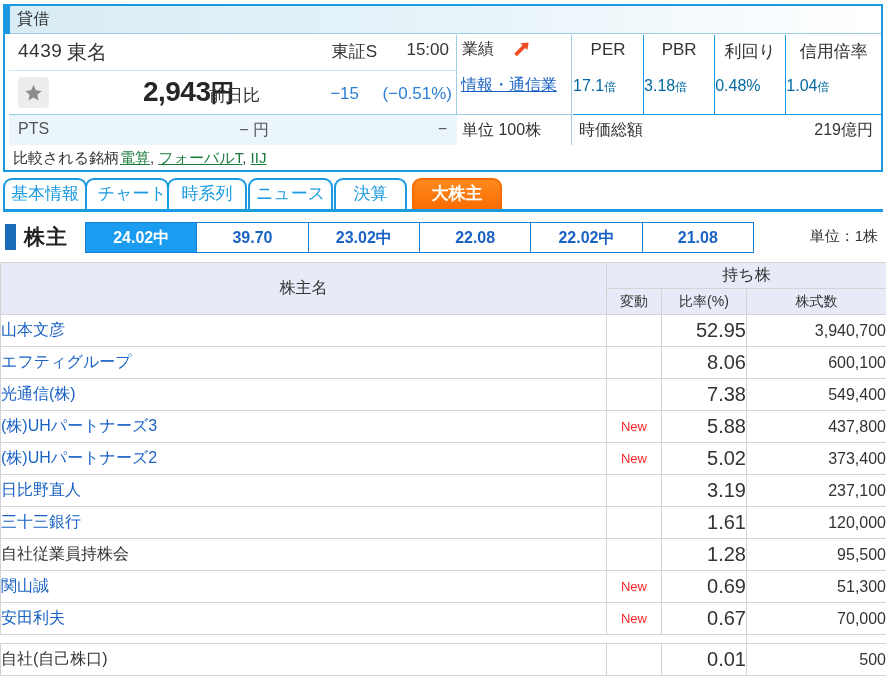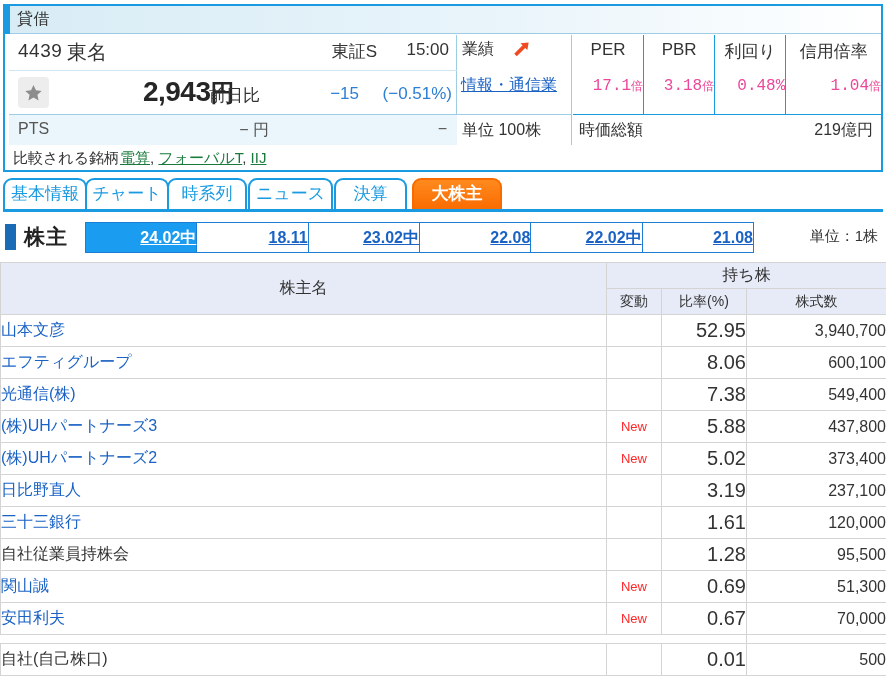--- a/index.html
+++ b/index.html
@@ -239,24 +239,23 @@
   .metric-name {
     position: absolute;
     left: 0; right: 0; top: 5px;
     text-align: center;
     font-size: 17px;
     color: #333;
   }
   .metric-val {
     position: absolute;
     left: 0; right: 0; top: 42px;
-    text-align: right;
-    font-size: 16px;
-    color: #ec4899;
-    font-family: Liberation Mono, monospace;
+    text-align: left;
+    font-size: 16px;
+    color: #0369a1;
   }
   .metric-val .suffix-small { font-size: 12px; }
   .mcap-row {
     position: absolute;
     left: 0; top: 81px;
     width: 308px; height: 29px;
   }
   .mcap-label {
     position: absolute;
     left: 6px; top: 4px;
@@ -361,24 +360,23 @@
     display: flex;
     border: 1px solid #1a7fd4;
   }
   .period-tab {
     flex: 1 1 0;
     border-right: 1px solid #1a7fd4;
     background: #ffffff;
     color: #1a62c4;
     font-size: 16px;
     font-weight: bold;
-    text-align: right;
+    text-align: center;
     line-height: 29px;
     cursor: pointer;
-    text-decoration: underline;
   }
   .period-tab:last-child { border-right: none; }
   .period-tab.active {
     background: #1a9cf0;
     color: #ffffff;
   }
   .unit-note {
     position: absolute;
     right: 8px; top: 5px;
     font-size: 15px;
@@ -556,35 +554,35 @@
   <div class="compare-row">
     <div class="compare-label">比較される銘柄</div>
     <div class="compare-links">
       <a>電算</a><span class="compare-sep">,&nbsp;</span><a>フォーバルT</a><span class="compare-sep">,&nbsp;</span><a>IIJ</a>
     </div>
   </div>
 </div>
 
 <div class="main-tabs">
   <div class="tab" style="left:0px;width:84px;">基本情報</div>
-  <div class="tab" style="left:82px;width:84px;">チャート</div>
+  <div class="tab" style="left:82px;width:84px;text-align:right;">チャート</div>
   <div class="tab" style="left:164px;width:80px;">時系列</div>
   <div class="tab" style="left:245px;width:85px;">ニュース</div>
   <div class="tab" style="left:331px;width:73px;">決算</div>
   <div class="tab active" style="left:409px;width:90px;">大株主</div>
 </div>
 <div class="tabs-underline"></div>
 
 <div class="sub-header">
   <div class="sh-accent"></div>
   <div class="sh-title">株主</div>
 
   <div class="period-tabs">
     <div class="period-tab active">24.02中</div>
-    <div class="period-tab">18.11</div>
+    <div class="period-tab">39.70</div>
     <div class="period-tab">23.02中</div>
     <div class="period-tab">22.08</div>
     <div class="period-tab">22.02中</div>
     <div class="period-tab">21.08</div>
   </div>
 
   <div class="unit-note">単位：1株</div>
 </div>
 
 <div class="table-wrap">

